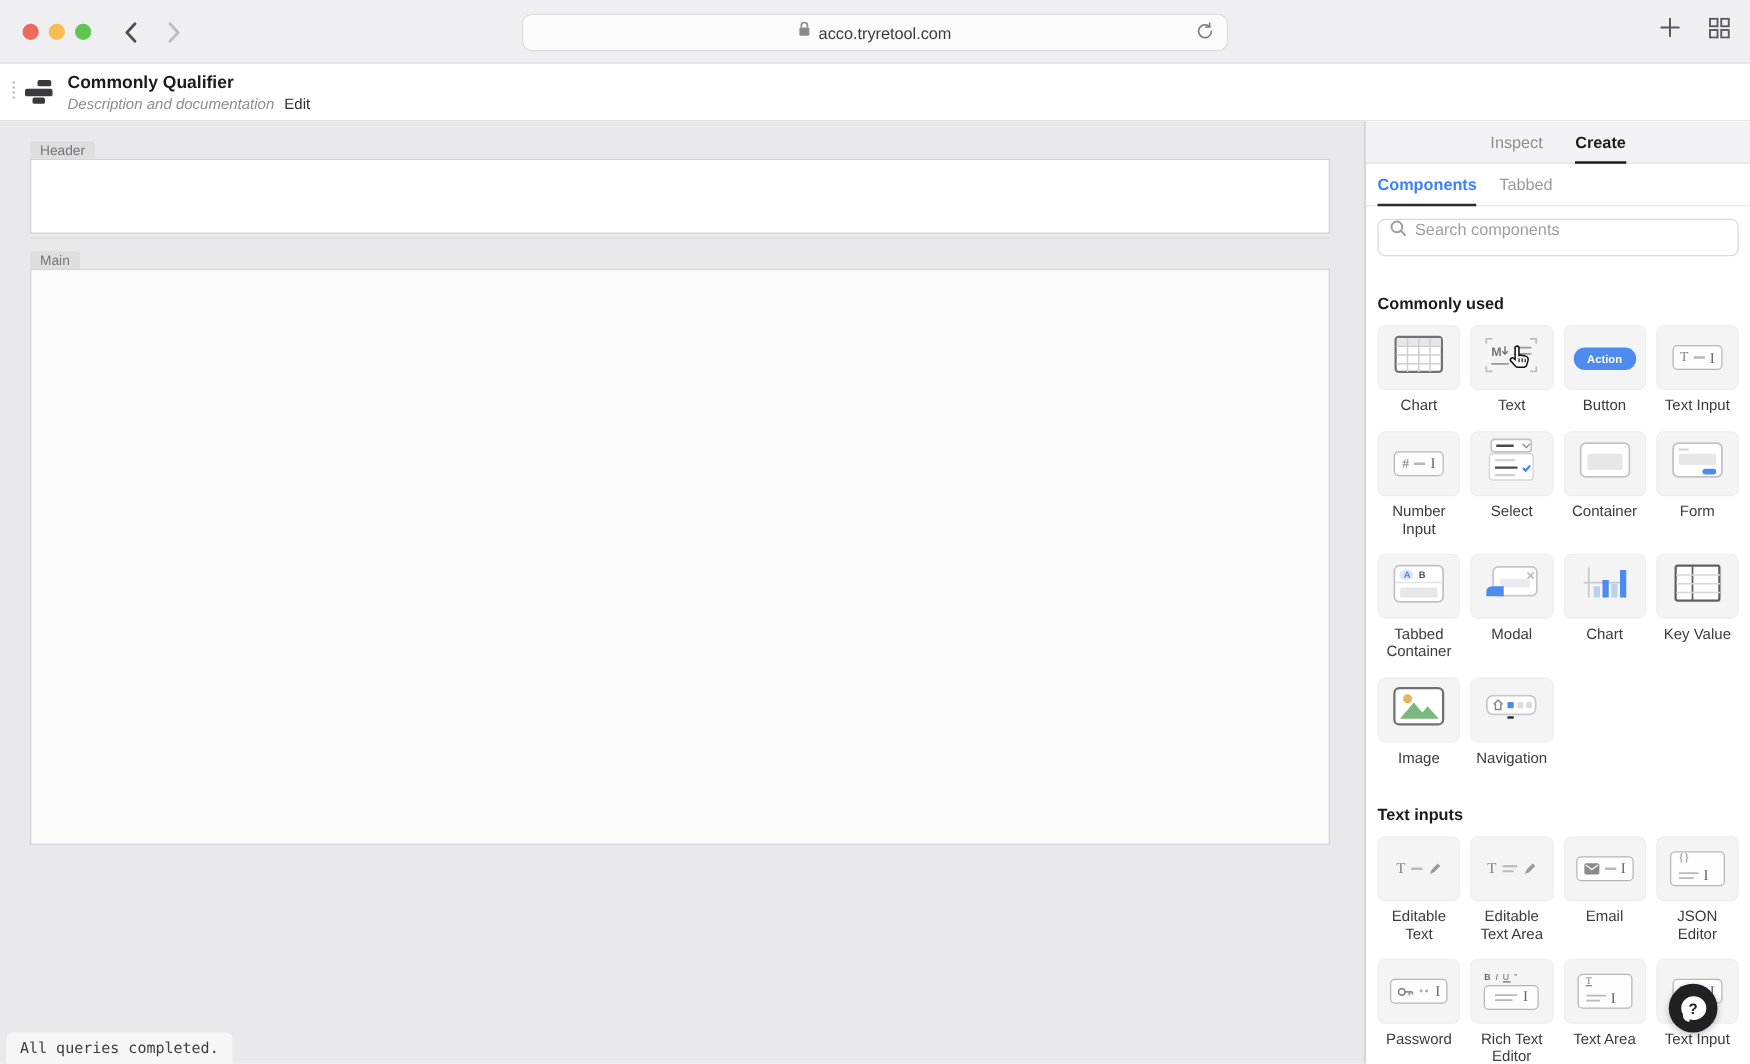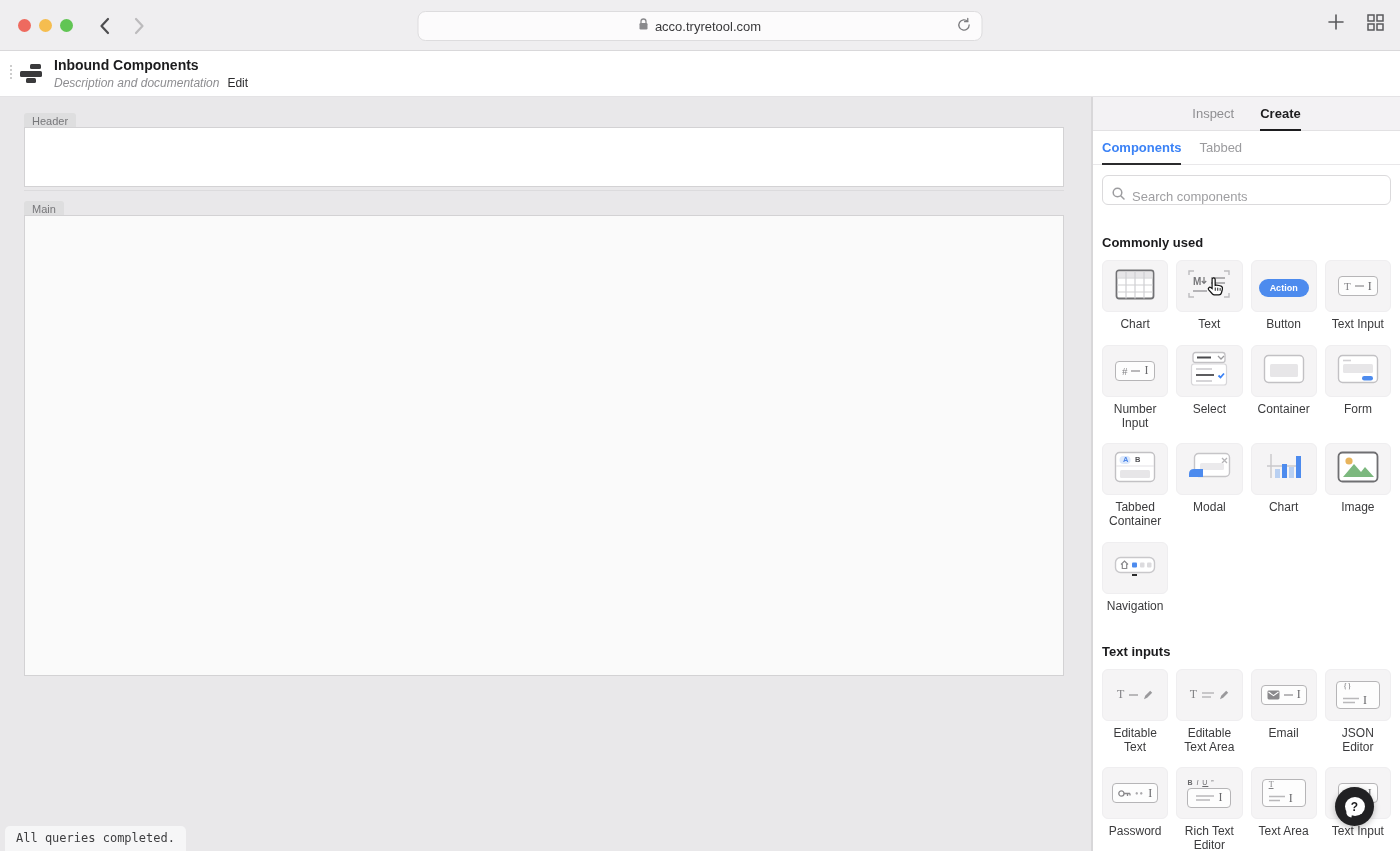--- a/index.html
+++ b/index.html
@@ -63,21 +63,21 @@
   
   .sidebar { position:absolute; top:97px; left:1092px; width:308px; height:754px; background:#ffffff; border-left:1px solid #d8d7d9; overflow:hidden; }
   .side-tabs { height:34px; background:#f3f2f4; border-bottom:1px solid #e2e1e3; display:flex; align-items:center; justify-content:center; gap:26px; }
   .side-tab { font-size:13px; color:#8f8f92; position:relative; height:100%; display:flex; align-items:center; background:none; border:none; }
   .side-tab.active { color:#1d1d1f; font-weight:600; }
   .side-tab.active::after { content:""; position:absolute; left:0; right:0; bottom:-1px; height:2px; background:#1d1d1f; }
   .sub-tabs { height:34px; border-bottom:1px solid #e9e8ea; display:flex; align-items:center; gap:18px; padding:0 9px; }
   .sub-tab { font-size:13px; color:#9b9b9e; position:relative; height:100%; display:flex; align-items:center; background:none; border:none; }
   .sub-tab.active { color:#3b82f6; font-weight:600; }
   .sub-tab.active::after { content:""; position:absolute; left:0; right:0; bottom:-1px; height:2px; background:#2b2b2d; }
-  .searchwrap { margin:10px 9px 0; height:30px; border:1px solid #dbdadc; border-radius:6px; display:flex; align-items:flex-end; padding:0 9px; gap:7px; background:#fff; }
+  .searchwrap { margin:10px 9px 0; height:30px; border:1px solid #dbdadc; border-radius:6px; display:flex; align-items:flex-start; padding:0 9px; gap:7px; background:#fff; }
   .searchwrap input { border:none; outline:none; flex:1; font-size:13px; color:#3a3a3c; font-family:"Liberation Sans",sans-serif; background:transparent; }
   .searchwrap input::placeholder { color:#9e9ea1; }
   .side-content { padding:0 9px; }
   .section-title { margin:30px 0 10px; font-size:13px; font-weight:700; color:#1b1b1d; }
   .comp-grid { display:grid; grid-template-columns:repeat(4,1fr); column-gap:8px; row-gap:13px; }
   .comp-cell { display:flex; flex-direction:column; align-items:center; }
   .comp-card { width:100%; height:52px; background:#f5f4f5; border:1px solid #efeef0; border-radius:6px; display:flex; align-items:center; justify-content:center; position:relative; }
   .comp-label { margin-top:6px; font-size:12px; color:#3b3b3d; text-align:center; line-height:1.15; }
   .cursor-overlay { position:absolute; right:14px; bottom:8px; }
 
@@ -152,21 +152,21 @@
       <i></i>
       <i></i>
       <i></i>
     </div>
   <div class="applogo">
       <i class="b1"></i>
       <i class="b2"></i>
       <i class="b3"></i>
     </div>
   <div class="titleblock">
-    <div class="app-title">Inbound Components</div>
+    <div class="app-title">Commonly Qualifier</div>
     <div class="app-sub">
       <span class="app-desc">Description and documentation</span>
       <span class="app-edit">Edit</span>
     </div>
   </div>
 
   <div class="panel-icons">
     <button style="background:none;border:none;">
       <svg width="19" height="15" viewBox="0 0 19 15">
           <rect x="1" y="1" width="17" height="13" rx="2.5" fill="none" stroke="#a5a4a7" stroke-width="1.5"></rect>
@@ -371,20 +371,32 @@
                 <rect x="11" y="18" width="5" height="9" fill="#b9d0f2"></rect>
                 <rect x="18" y="13" width="5" height="14" fill="#4d8bee"></rect>
                 <rect x="25" y="16" width="5" height="11" fill="#b9d0f2"></rect>
                 <rect x="32" y="5" width="5" height="22" fill="#4d8bee"></rect>
               </svg></span>
           </div>
           <div class="comp-label">Chart</div>
         </div>
         <div class="comp-cell">
           <div class="comp-card">
+            <span><svg width="38" height="31" viewBox="0 0 38 31">
+                <rect x="1.5" y="1.5" width="35" height="28" rx="1.5" fill="#fff" stroke="#5f5f62" stroke-width="1.8"></rect>
+                <path d="M15 2 v27" stroke="#5f5f62" stroke-width="1.4"></path>
+                <g stroke="#d7d6d9" stroke-width="1.2">
+                  <path d="M2 9 h35 M2 16 h35 M2 23 h35"></path>
+                </g>
+              </svg></span>
+          </div>
+          <div class="comp-label">Key Value</div>
+        </div>
+        <div class="comp-cell">
+          <div class="comp-card">
             <span><svg width="42" height="32" viewBox="0 0 42 32">
                 <rect x="1.5" y="1.5" width="39" height="29" rx="4" fill="#fff" stroke="#6f6f72" stroke-width="1.8"></rect>
                 <circle cx="12" cy="10" r="3.6" fill="#e8b45c"></circle>
                 <path d="M6 26 L17 13 L24 21 L28 16 L37 26 Z" fill="#7cb87e"></path>
               </svg></span>
           </div>
           <div class="comp-label">Image</div>
         </div>
         <div class="comp-cell">
           <div class="comp-card">

